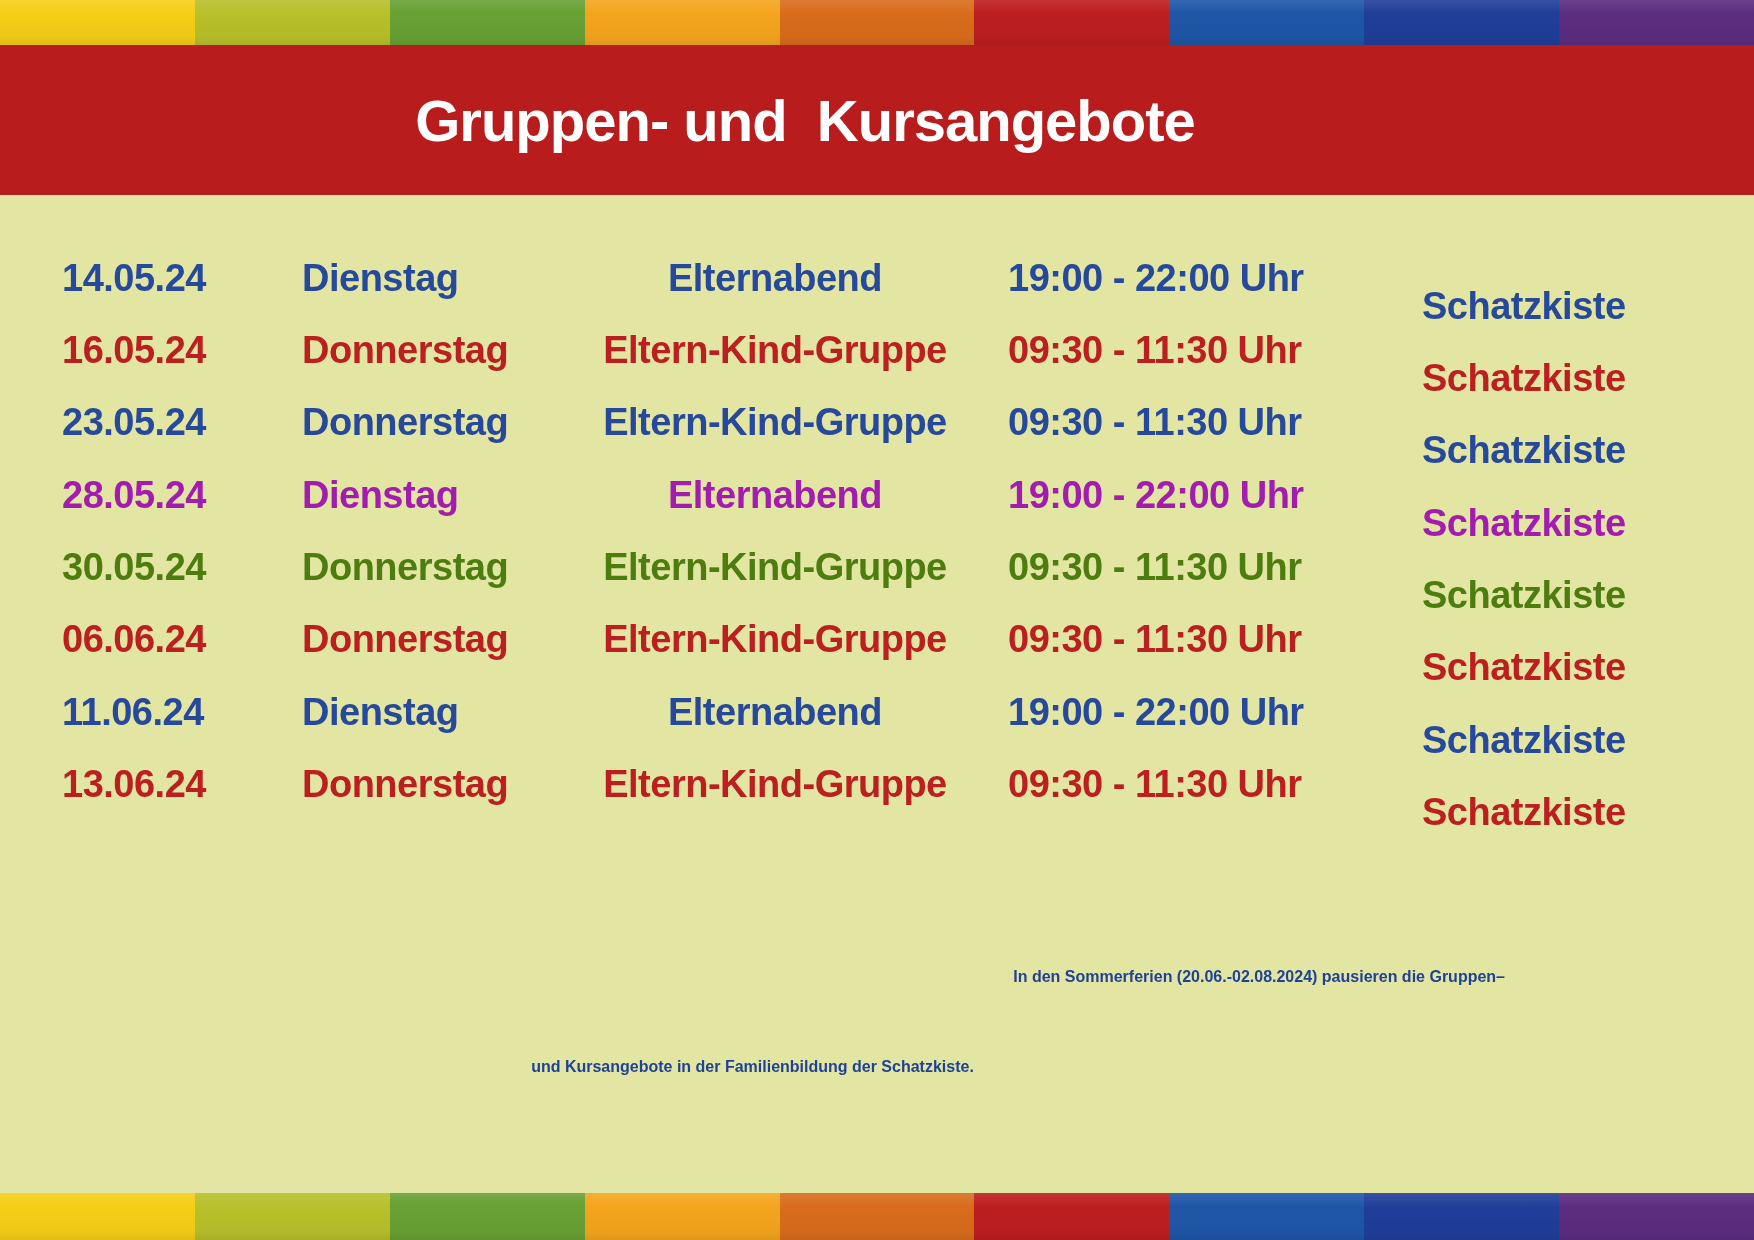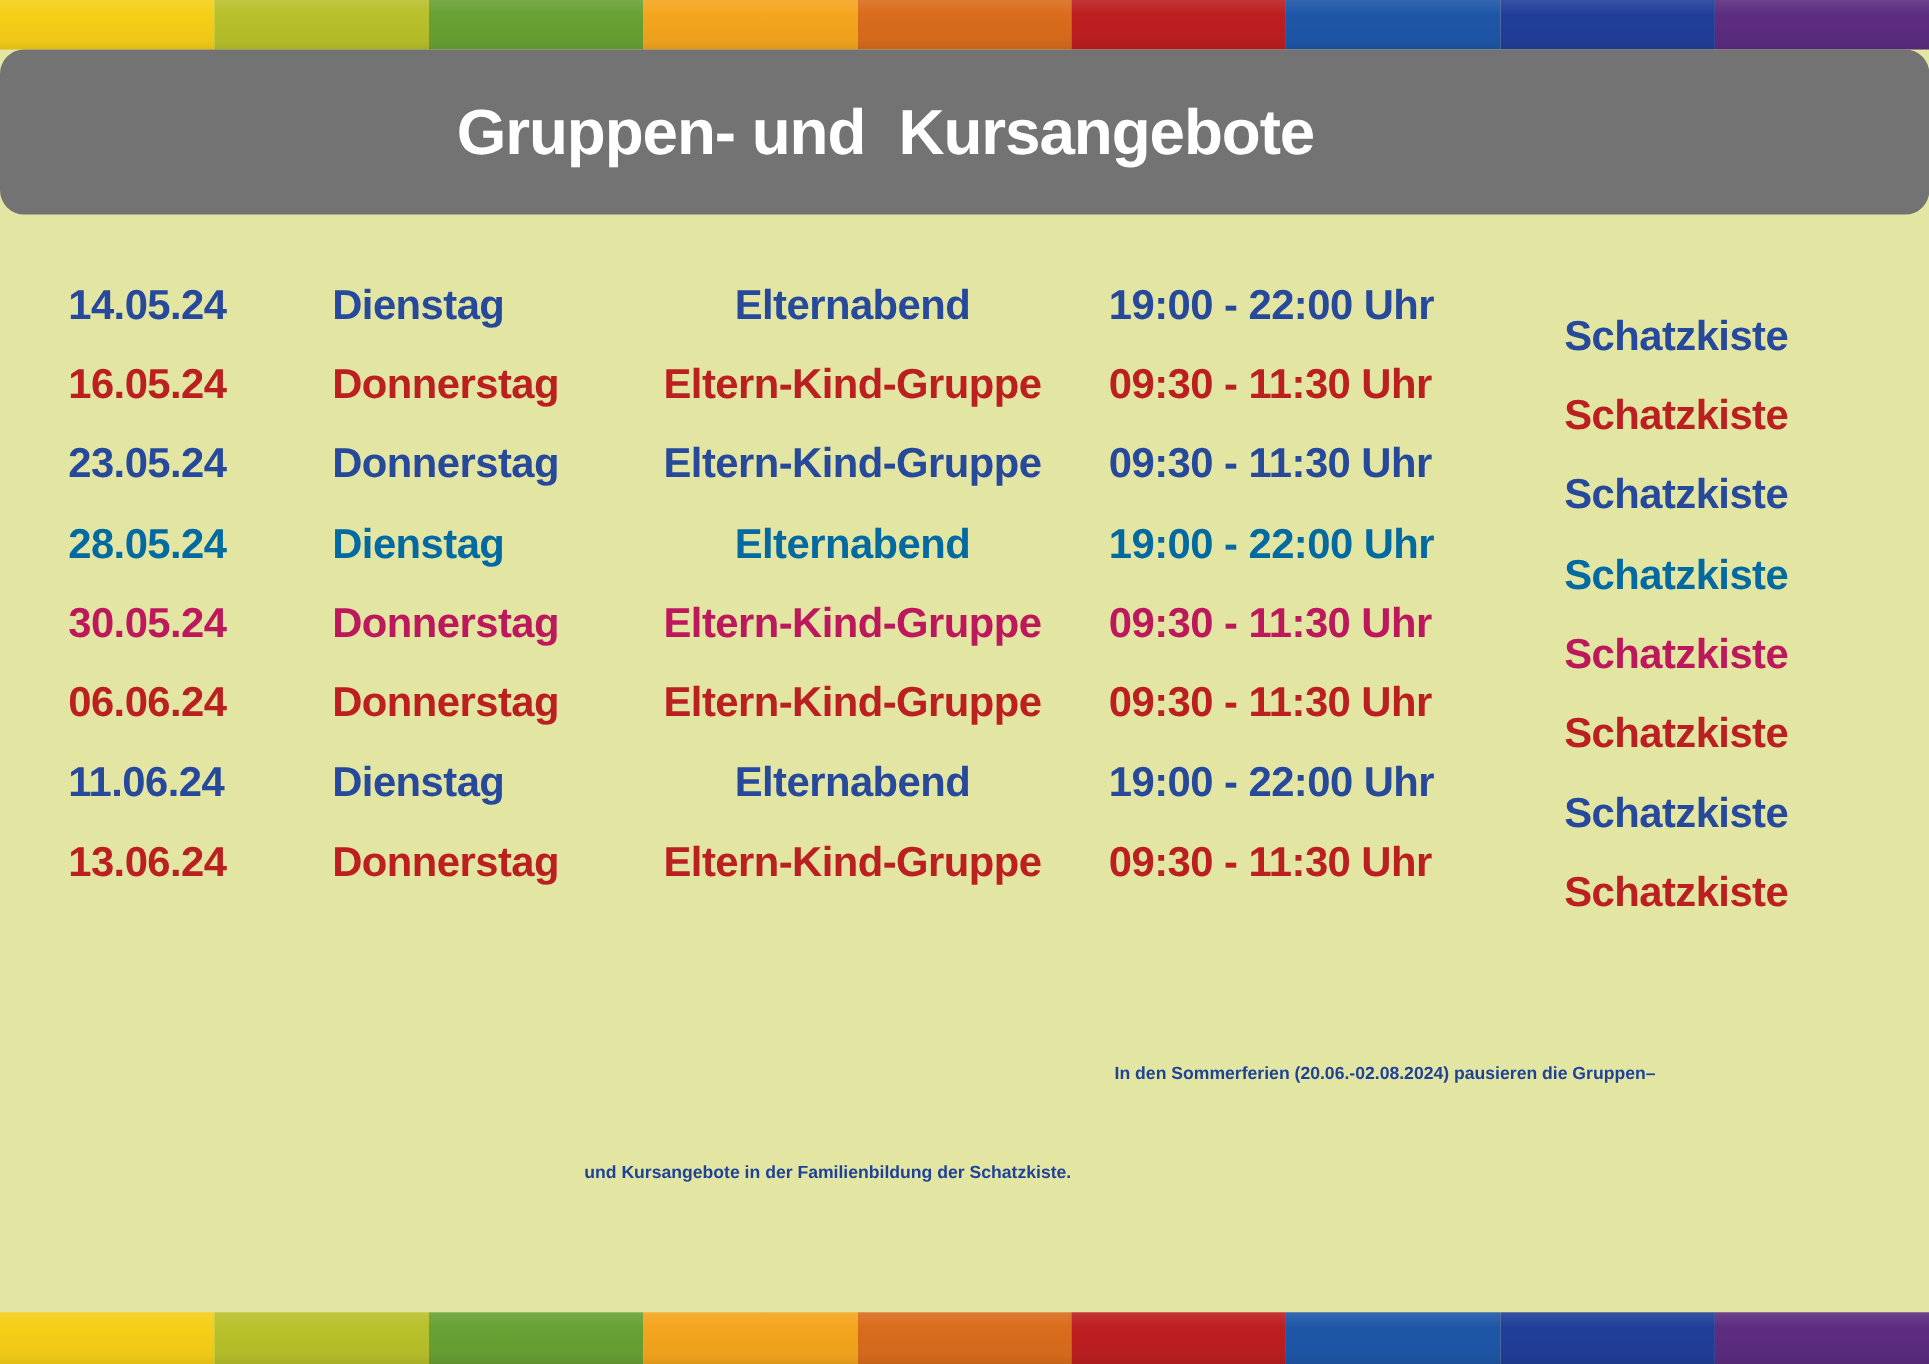--- a/index.html
+++ b/index.html
@@ -56,21 +56,21 @@
     <div class="seg" style="background-color: rgb(184, 192, 42);"></div>
     <div class="seg" style="background-color: rgb(104, 161, 52);"></div>
     <div class="seg" style="background-color: rgb(244, 165, 29);"></div>
     <div class="seg" style="background-color: rgb(217, 108, 28);"></div>
     <div class="seg" style="background-color: rgb(189, 30, 32);"></div>
     <div class="seg" style="background-color: rgb(30, 86, 167);"></div>
     <div class="seg" style="background-color: rgb(32, 62, 153);"></div>
     <div class="seg" style="background-color: rgb(92, 44, 128);"></div>
   </div>
 
-  <div class="banner" style="background-color: #737373; border-radius: 22px;">
+  <div class="banner" style="background-color: #b91c1c;">
     <h1>Gruppen- und  Kursangebote</h1>
   </div>
 
   <div>
 
     <div class="row r0" style="color: rgb(39, 73, 155); padding-left: 20px;">
       <span class="cell date">14.05.24</span>
       <span class="cell day">Dienstag</span>
       <span class="cell offer">Elternabend</span>
       <span class="cell time">19:00 - 22:00 Uhr</span>
@@ -86,29 +86,29 @@
     </div>
 
     <div class="row r2" style="color: rgb(39, 73, 155);">
       <span class="cell date">23.05.24</span>
       <span class="cell day">Donnerstag</span>
       <span class="cell offer">Eltern-Kind-Gruppe</span>
       <span class="cell time">09:30 - 11:30 Uhr</span>
       <span class="cell loc">Schatzkiste</span>
     </div>
 
-    <div class="row r3" style="color: #0369a1;">
+    <div class="row r3" style="color: #a21caf;">
       <span class="cell date">28.05.24</span>
       <span class="cell day">Dienstag</span>
       <span class="cell offer">Elternabend</span>
       <span class="cell time">19:00 - 22:00 Uhr</span>
       <span class="cell loc">Schatzkiste</span>
     </div>
 
-    <div class="row r4" style="color: #be185d;">
+    <div class="row r4" style="color: #4d7c0f;">
       <span class="cell date">30.05.24</span>
       <span class="cell day">Donnerstag</span>
       <span class="cell offer">Eltern-Kind-Gruppe</span>
       <span class="cell time">09:30 - 11:30 Uhr</span>
       <span class="cell loc">Schatzkiste</span>
     </div>
 
     <div class="row r5" style="color: rgb(187, 31, 31);">
       <span class="cell date">06.06.24</span>
       <span class="cell day">Donnerstag</span>

